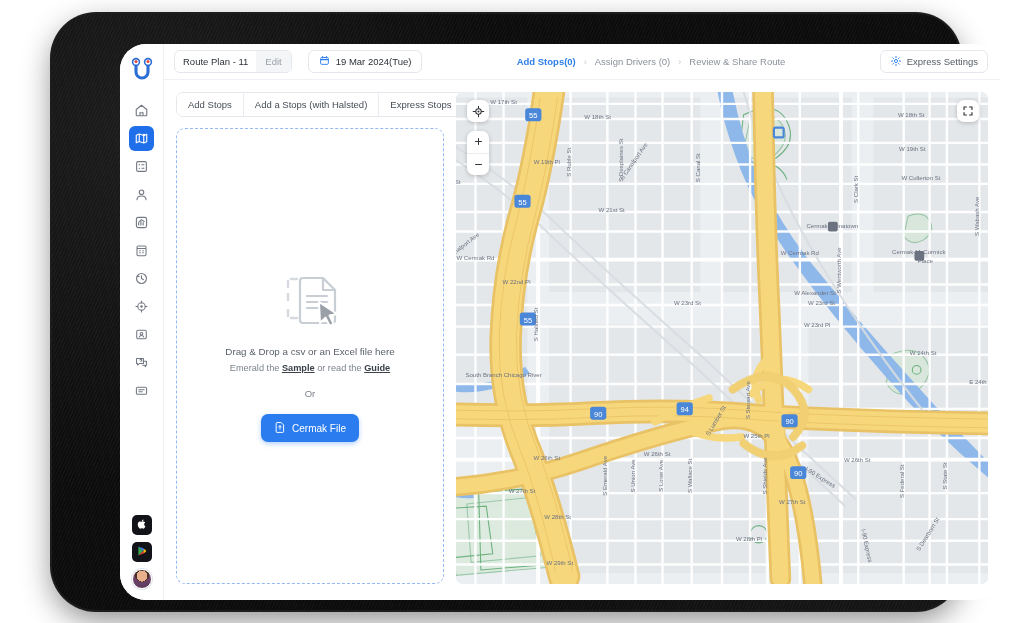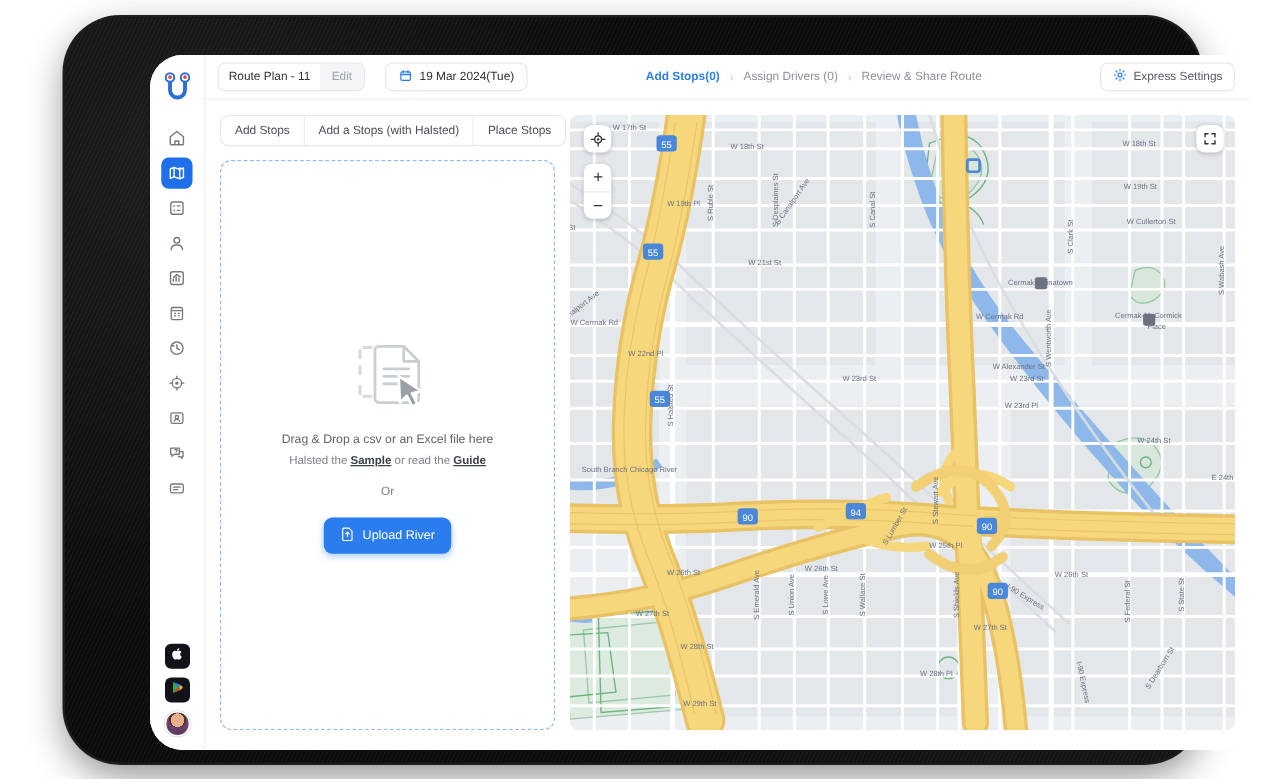--- a/index.html
+++ b/index.html
@@ -444,44 +444,44 @@
           <span>Express Settings</span>
         </div>
       </header>
 
       <div id="body">
 
         <section id="left-pane">
           <div id="tab-group">
             <div class="tab-btn">Add Stops</div>
             <div class="tab-btn">Add a Stops (with Halsted)</div>
-            <div class="tab-btn">Place Stops</div>
+            <div class="tab-btn">Express Stops</div>
           </div>
 
           <div id="dropzone">
             <div id="dz-icon">
               <svg width="62" height="58" viewBox="0 0 62 58" fill="none">
                 <path d="M9 17v-8h9M9 40v8h9M44 17v-8h-9M44 40v8h-9M9 24v10M44 24v10M24 9h6M24 48h6" stroke="#d6dae0" stroke-width="2.4" stroke-linecap="round" stroke-dasharray="6 5"></path>
                 <path d="M24 8h20l12 12v30a3 3 0 0 1-3 3H24a3 3 0 0 1-3-3V11a3 3 0 0 1 3-3z" fill="#ffffff" stroke="#c9ced5" stroke-width="2.2" stroke-linejoin="round"></path>
                 <path d="M44 8v12h12" fill="none" stroke="#c9ced5" stroke-width="2.2" stroke-linejoin="round"></path>
                 <path d="M28 26h20M28 32h20M28 38h13" stroke="#c9ced5" stroke-width="2.2" stroke-linecap="round"></path>
                 <path d="M40 32 58 44l-7.5 1.6 4.2 8.4-4 2-4.2-8.4L41 53z" fill="#9aa0a8" stroke="#ffffff" stroke-width="2" stroke-linejoin="round"></path>
               </svg>
             </div>
             <div id="dz-title">Drag &amp; Drop a csv or an Excel file here</div>
-            <div id="dz-sub"><span>Halsted the </span><span class="dz-link">Sample</span><span> or read the </span><span class="dz-link">Guide</span></div>
+            <div id="dz-sub"><span>Emerald the </span><span class="dz-link">Sample</span><span> or read the </span><span class="dz-link">Guide</span></div>
             <div id="dz-or">Or</div>
             <button id="upload-btn">
               <span>
                 <svg width="12" height="12" viewBox="0 0 20 20" fill="none" stroke="#ffffff" stroke-width="1.6">
                   <path d="M5 2.6h7l4 4v11a1.4 1.4 0 0 1-1.4 1.4H5A1.4 1.4 0 0 1 3.6 17.6V4A1.4 1.4 0 0 1 5 2.6z" stroke-linejoin="round"></path>
                   <path d="M10 13.6V8M7.6 10.2 10 7.8l2.4 2.4" stroke-linecap="round" stroke-linejoin="round"></path>
                 </svg>
               </span>
-              <span>Upload River</span>
+              <span>Cermak File</span>
             </button>
           </div>
         </section>
 
         <section id="right-pane">
           <div id="map">
             <svg viewBox="400 85 560 455" preserveAspectRatio="xMidYMid slice">
               <defs>
                 <clipPath id="mapclip">
                     <rect x="400" y="85" width="560" height="455"></rect>

